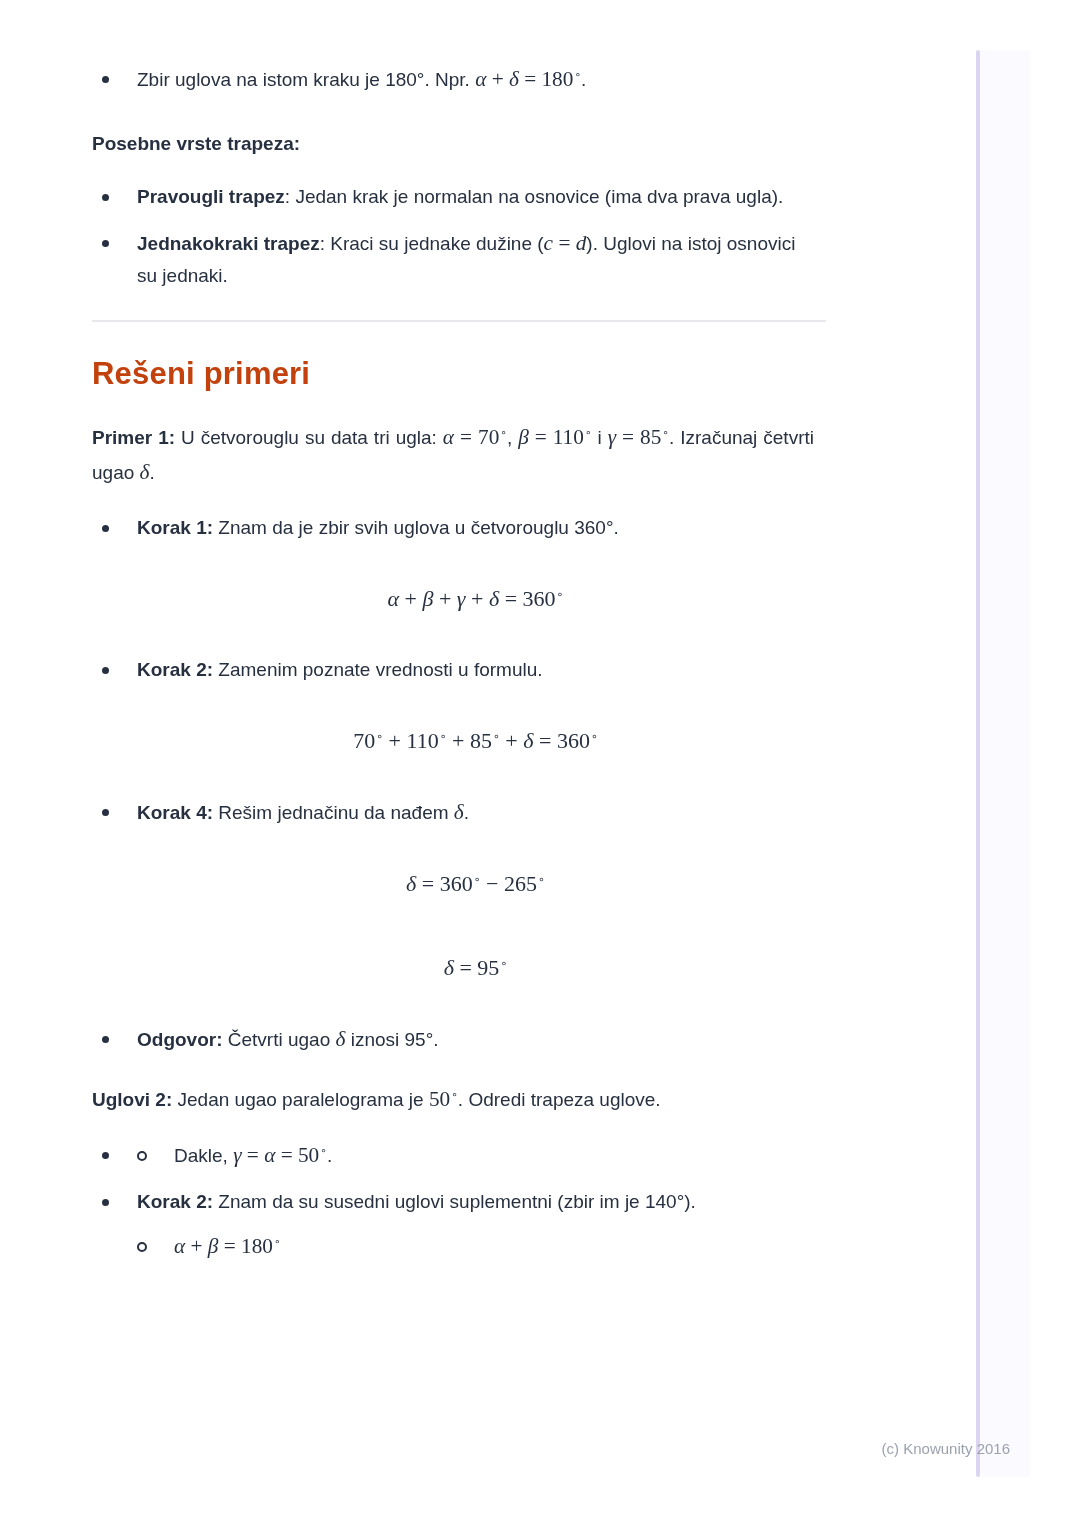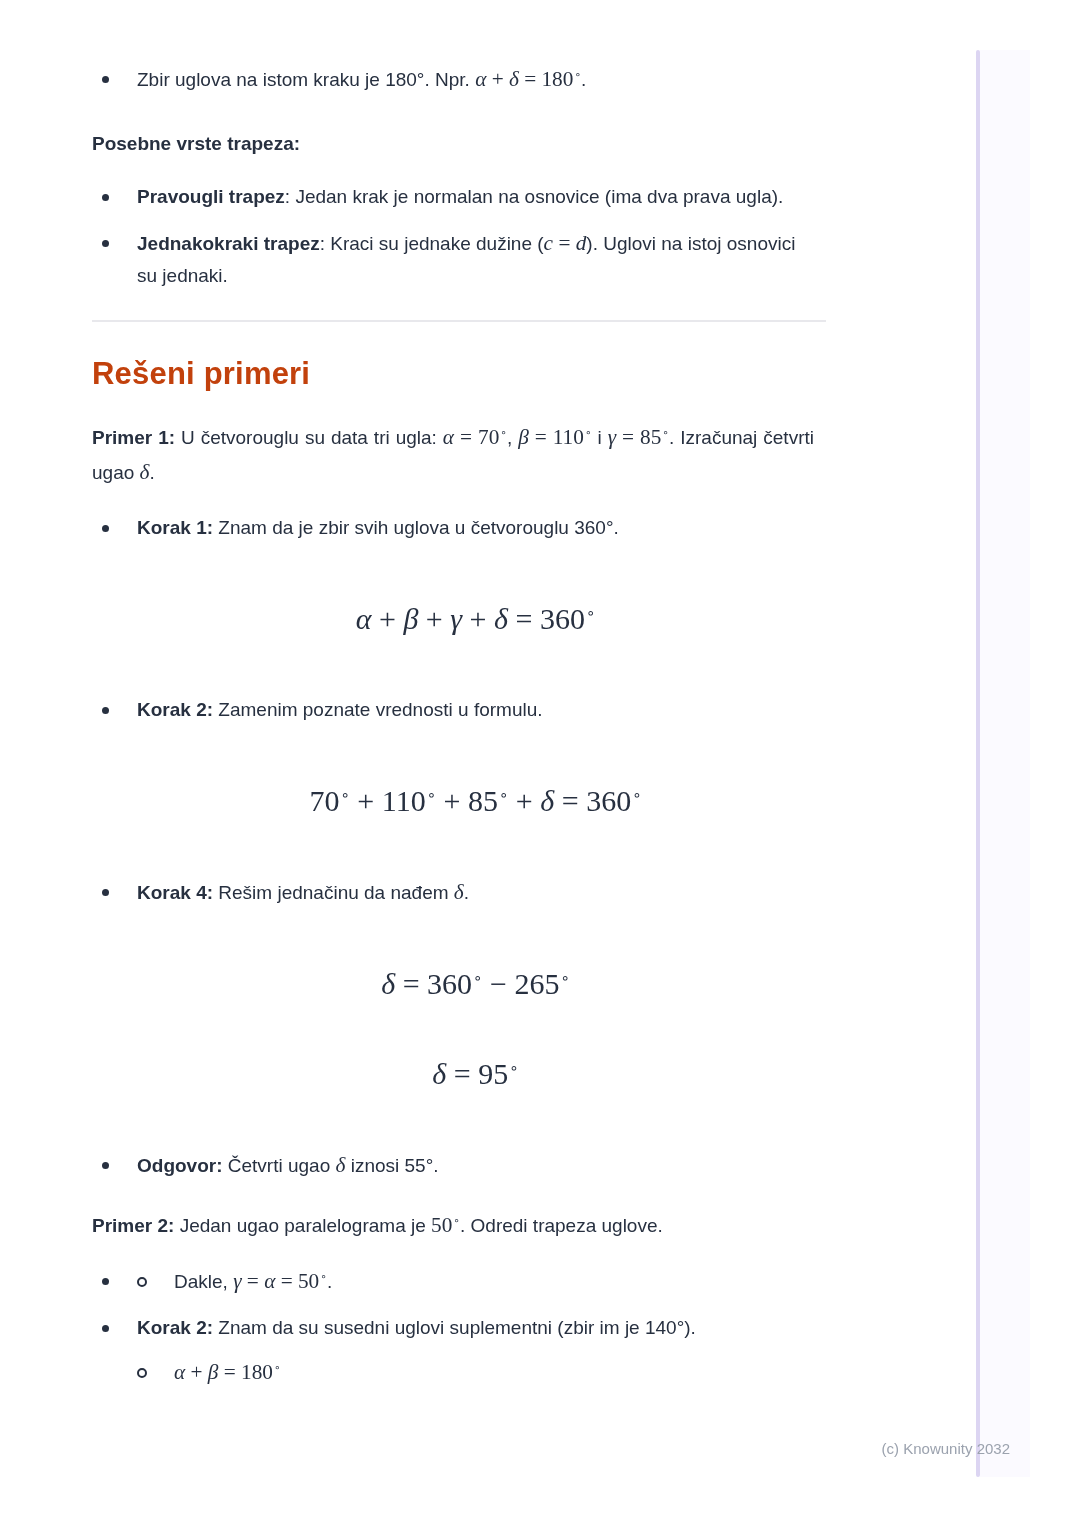--- a/index.html
+++ b/index.html
@@ -62,24 +62,24 @@
   p.intro { margin: 26px 12px 0 0; line-height: 35px; }
   p.justify { text-align: justify; }
   ul.steps { margin-top: 22px; }
   
   .seg-math, .math-display {
     font-family: "Liberation Serif", serif;
     white-space: nowrap;
   }
   .seg-math { font-size: 1.12em; }
   .math-display {
-    font-size: 30px;
+    font-size: 22px;
     line-height: 30px;
     text-align: center;
-    margin: 60px 0;
+    margin: 40px 0;
   }
   .math-display.extra-top { margin-top: 54px; }
   sup.deg {
     font-size: 0.5em;
     vertical-align: 0.75em;
     line-height: 0;
     margin-left: 1px;
   }
   
   .footer-note {
@@ -146,25 +146,25 @@
       <li class="bullet">
         <p class="li-text"><span class="seg-bold">Korak 2:</span><span class="seg-text"> Zamenim poznate vrednosti u formulu.</span></p>
         <div class="math-display">70<sup class="deg">∘</sup> + 110<sup class="deg">∘</sup> + 85<sup class="deg">∘</sup> + <i>δ</i> = 360<sup class="deg">∘</sup></div>
       </li>
       <li class="bullet">
         <p class="li-text"><span class="seg-bold">Korak 4:</span><span class="seg-text"> Rešim jednačinu da nađem </span><span class="seg-math"><i>δ</i></span><span class="seg-text">.</span></p>
         <div class="math-display"><i>δ</i> = 360<sup class="deg">∘</sup> − 265<sup class="deg">∘</sup></div>
         <div class="math-display extra-top"><i>δ</i> = 95<sup class="deg">∘</sup></div>
       </li>
       <li class="bullet">
-        <p class="li-text"><span class="seg-bold">Odgovor:</span><span class="seg-text"> Četvrti ugao </span><span class="seg-math"><i>δ</i></span><span class="seg-text"> iznosi 55°.</span></p>
+        <p class="li-text"><span class="seg-bold">Odgovor:</span><span class="seg-text"> Četvrti ugao </span><span class="seg-math"><i>δ</i></span><span class="seg-text"> iznosi 95°.</span></p>
       </li>
     </ul>
 
-    <p class="para intro"><span class="seg-bold">Primer 2:</span><span class="seg-text"> Jedan ugao paralelograma je </span><span class="seg-math">50<sup class="deg">∘</sup></span><span class="seg-text">. Odredi trapeza uglove.</span></p>
+    <p class="para intro"><span class="seg-bold">Uglovi 2:</span><span class="seg-text"> Jedan ugao paralelograma je </span><span class="seg-math">50<sup class="deg">∘</sup></span><span class="seg-text">. Odredi trapeza uglove.</span></p>
 
     <ul class="list steps">
       <li class="bullet">
         <ul class="sublist">
           <li class="subbullet">
             <p class="li-text"><span class="seg-text">Dakle, </span><span class="seg-math"><i>γ</i> = <i>α</i> = 50<sup class="deg">∘</sup></span><span class="seg-text">.</span></p>
           </li>
         </ul>
       </li>
       <li class="bullet">
@@ -172,14 +172,14 @@
         <ul class="sublist">
           <li class="subbullet">
             <p class="li-text"><span class="seg-math"><i>α</i> + <i>β</i> = 180<sup class="deg">∘</sup></span></p>
           </li>
         </ul>
       </li>
     </ul>
 
   </div>
 
-  <div class="footer-note">(c) Knowunity 2032</div>
+  <div class="footer-note">(c) Knowunity 2016</div>
 </div>
 
 </body></html>

